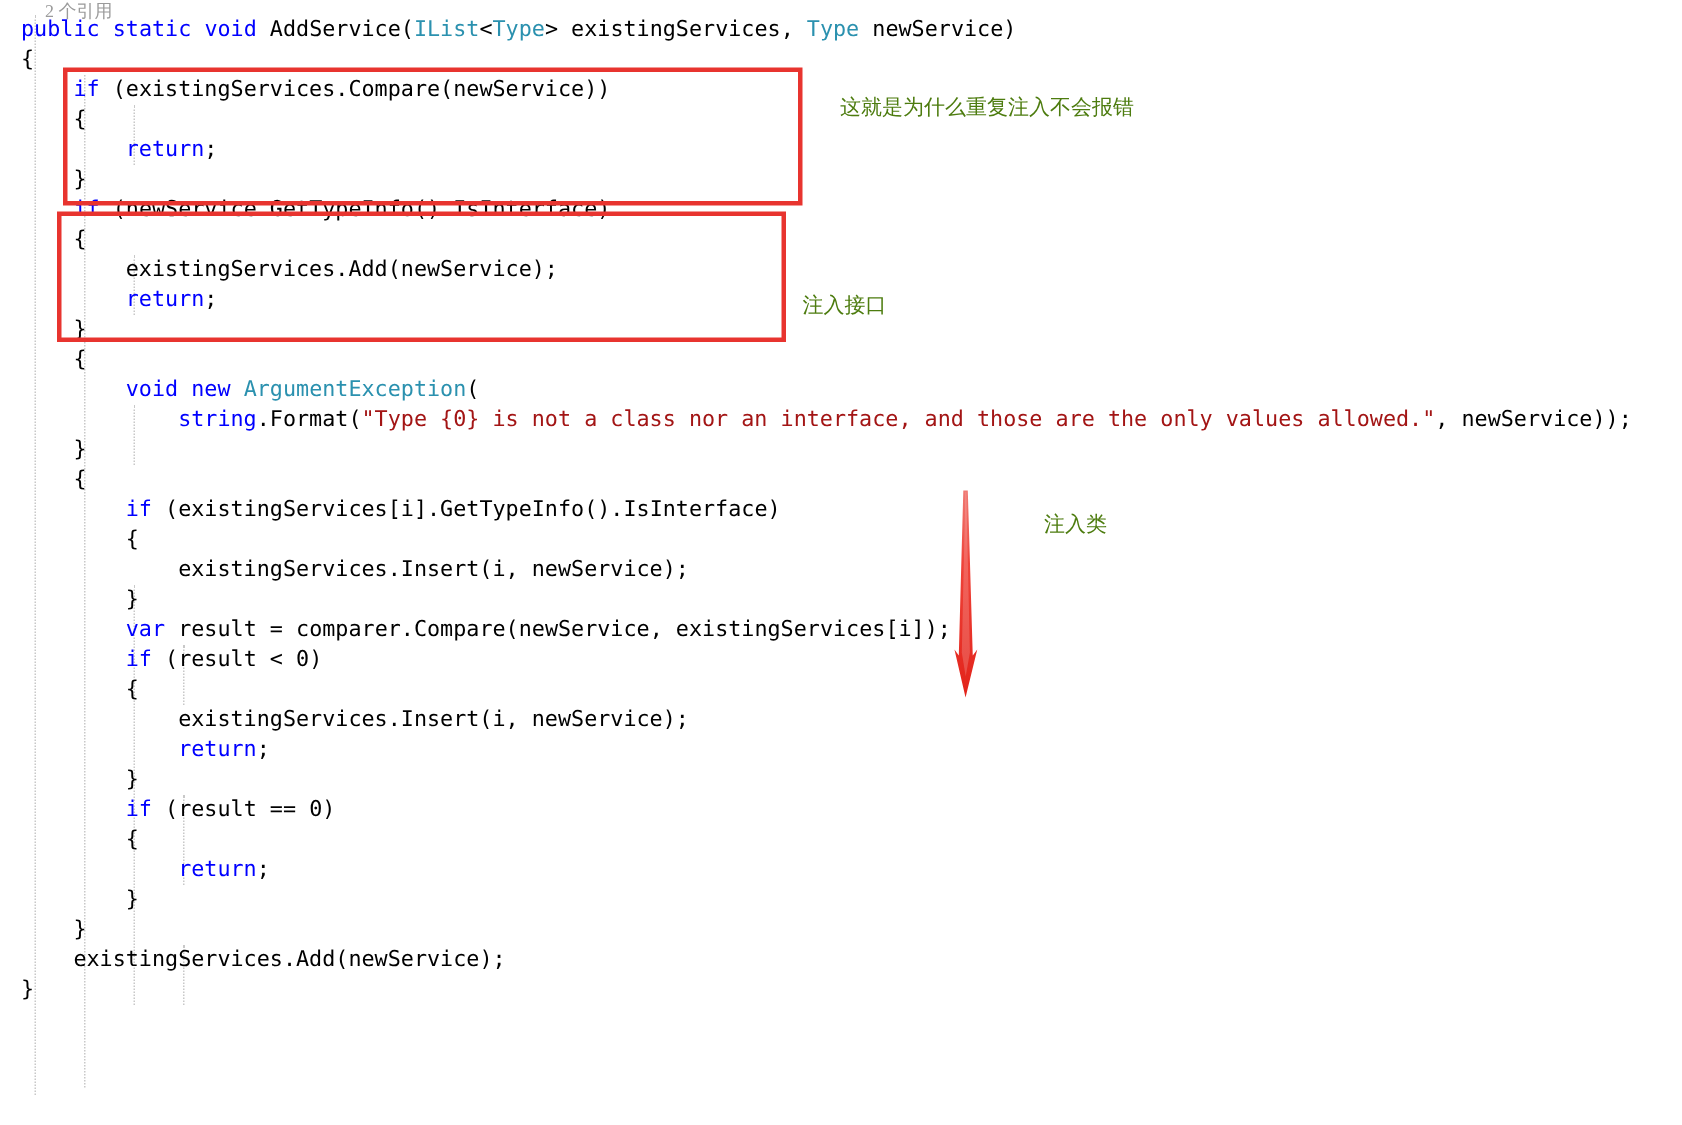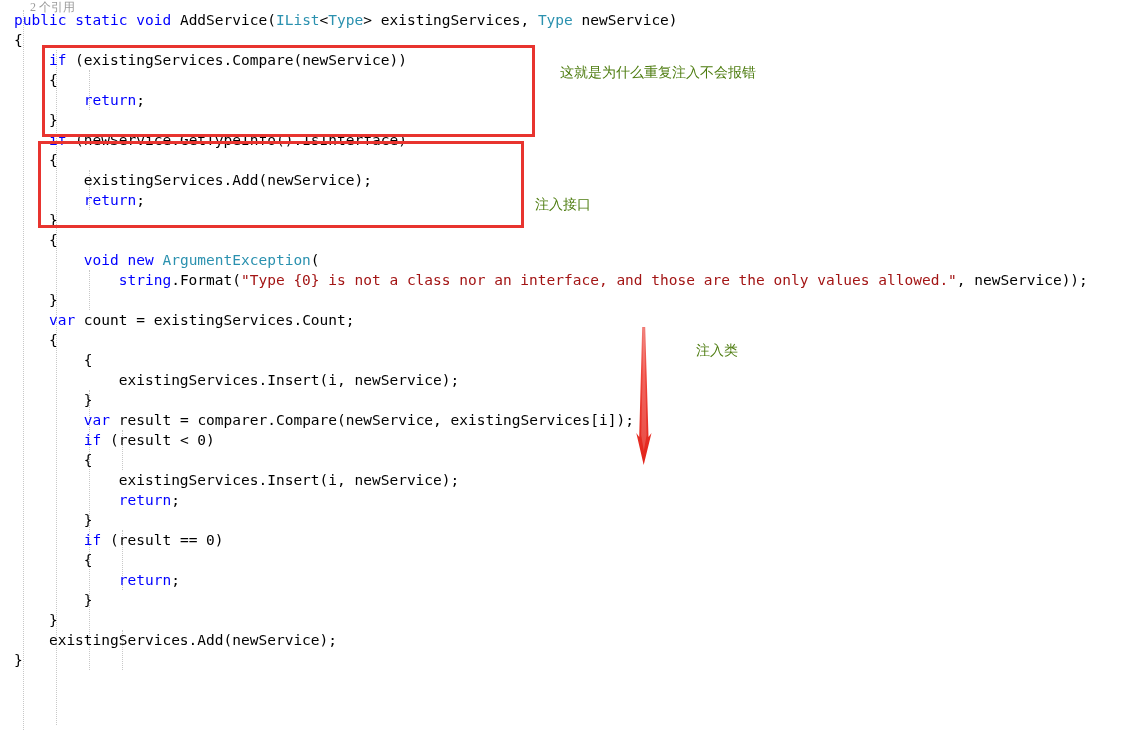--- a/index.html
+++ b/index.html
@@ -116,22 +116,22 @@
       <div class="line">    }</div>
       <div class="line">    <span class="k">if</span> (<span class="p">newService</span>.<span class="p">GetTypeInfo</span>().<span class="p">IsInterface</span>)</div>
       <div class="line">    {</div>
       <div class="line">        <span class="p">existingServices</span>.<span class="p">Add</span>(<span class="p">newService</span>);</div>
       <div class="line">        <span class="k">return</span>;</div>
       <div class="line">    }</div>
       <div class="line">    {</div>
       <div class="line">        <span class="k">void</span> <span class="k">new</span> <span class="t">ArgumentException</span>(</div>
       <div class="line">            <span class="k">string</span>.<span class="p">Format</span>(<span class="s">"Type {0} is not a class nor an interface, and those are the only values allowed."</span>, <span class="p">newService</span>));</div>
       <div class="line">    }</div>
-      <div class="line">    <span class="k">var</span> <span class="p">count</span> = <span class="p">existingServices</span>.<span class="p">Count</span>;</div>
       <div class="line">    {</div>
+      <div class="line">        <span class="k">if</span> (<span class="p">existingServices</span>[<span class="p">i</span>].<span class="p">GetTypeInfo</span>().<span class="p">IsInterface</span>)</div>
       <div class="line">        {</div>
       <div class="line">            <span class="p">existingServices</span>.<span class="p">Insert</span>(<span class="p">i</span>, <span class="p">newService</span>);</div>
       <div class="line">        }</div>
       <div class="line">        <span class="k">var</span> <span class="p">result</span> = <span class="p">comparer</span>.<span class="p">Compare</span>(<span class="p">newService</span>, <span class="p">existingServices</span>[<span class="p">i</span>]);</div>
       <div class="line">        <span class="k">if</span> (<span class="p">result</span> &lt; 0)</div>
       <div class="line">        {</div>
       <div class="line">            <span class="p">existingServices</span>.<span class="p">Insert</span>(<span class="p">i</span>, <span class="p">newService</span>);</div>
       <div class="line">            <span class="k">return</span>;</div>
       <div class="line">        }</div>
       <div class="line">        <span class="k">if</span> (<span class="p">result</span> == 0)</div>

